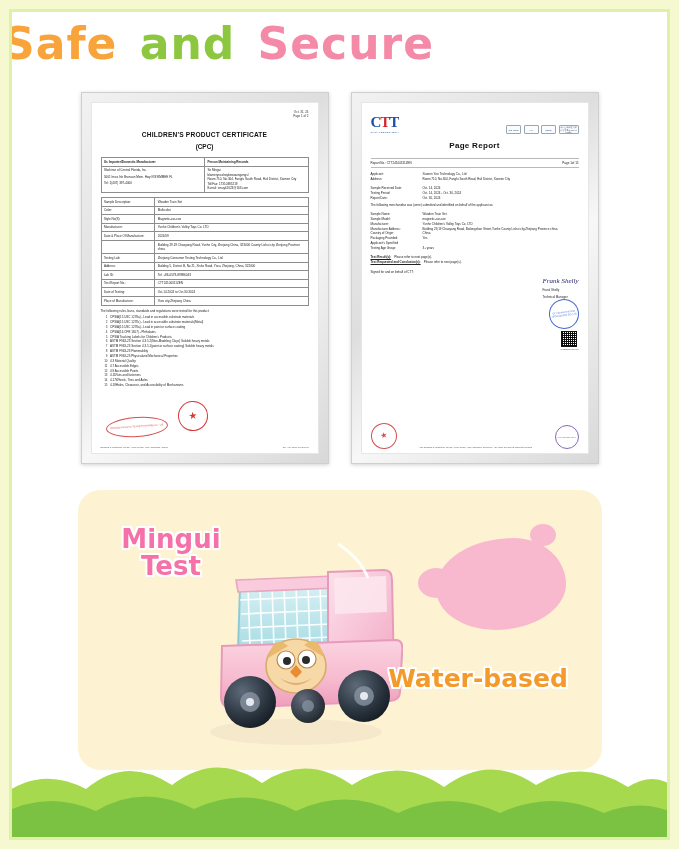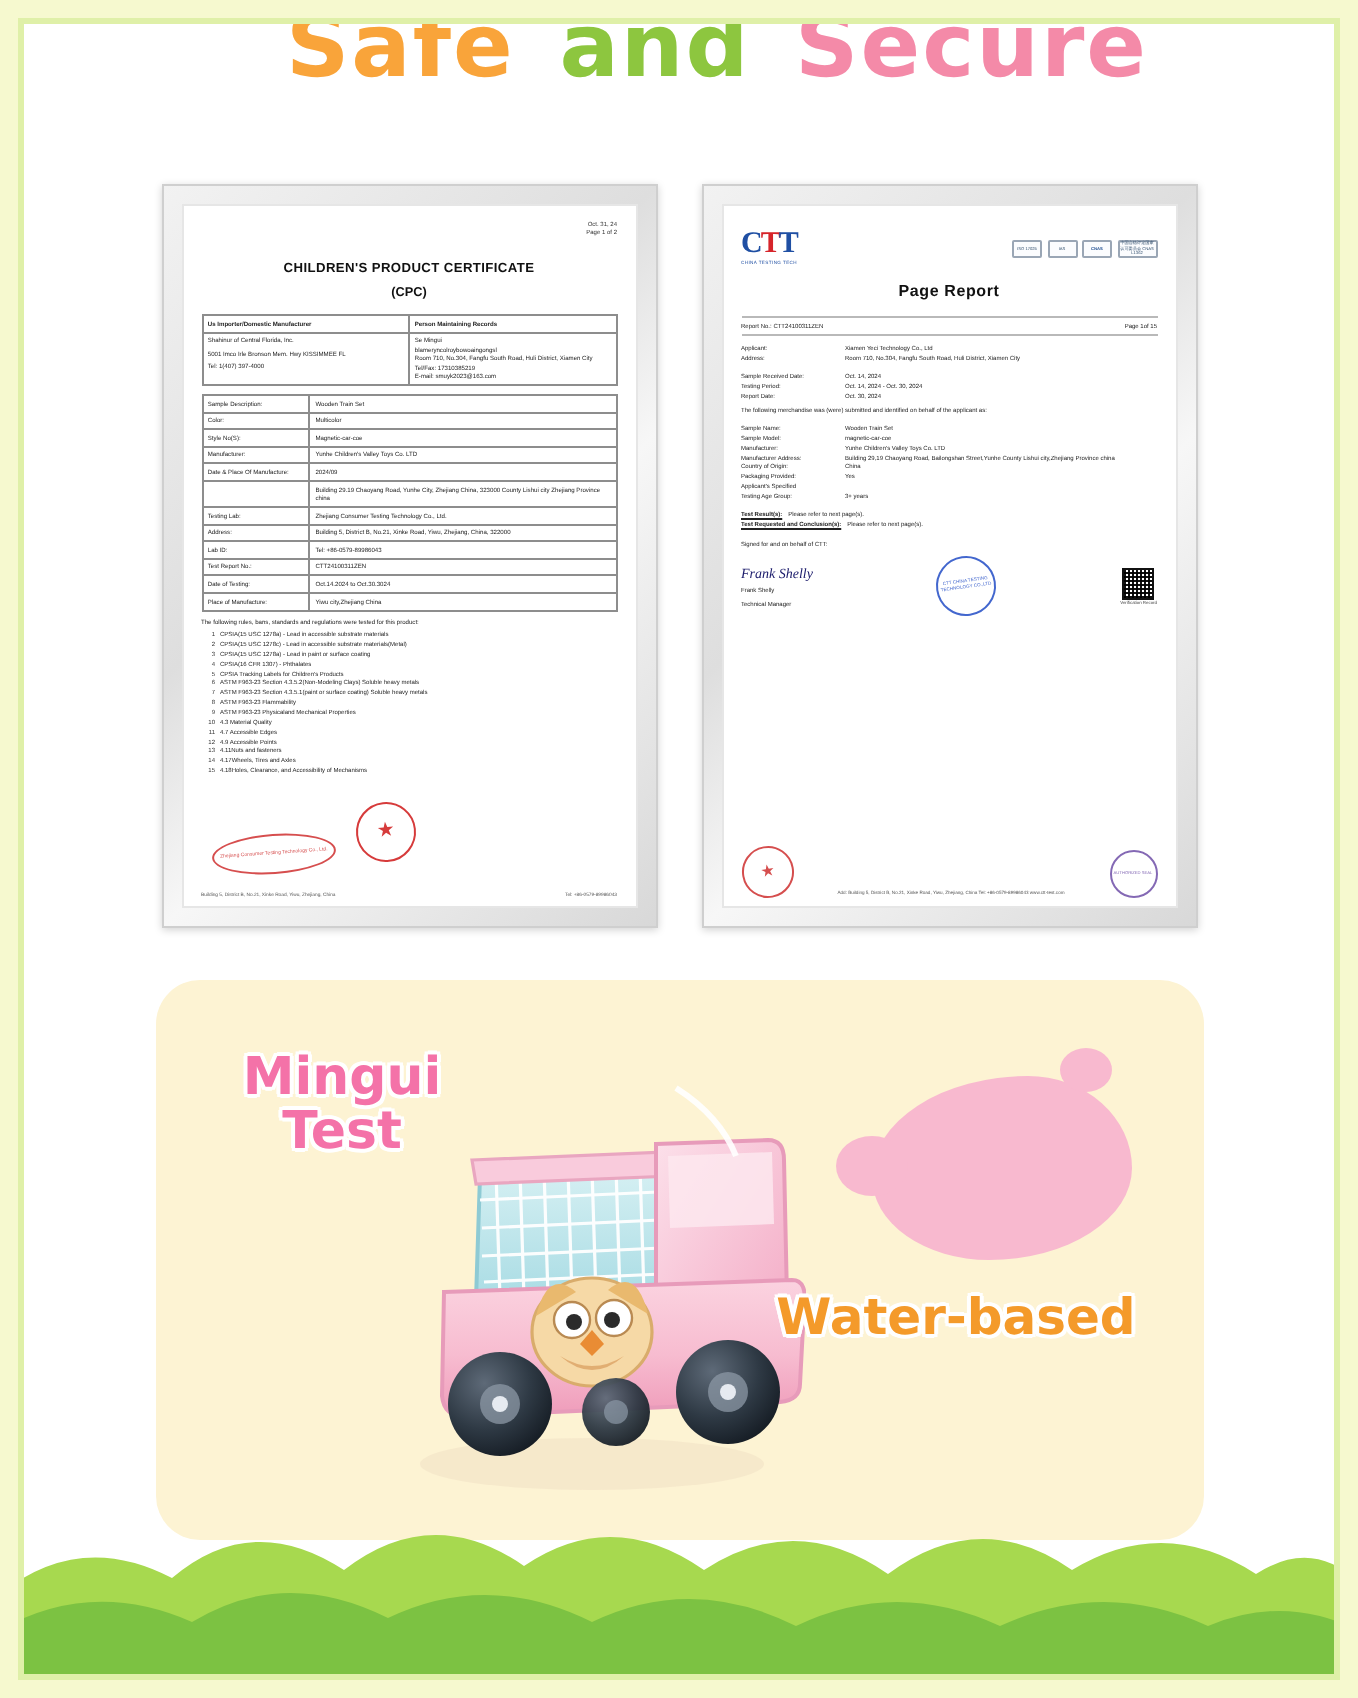--- a/index.html
+++ b/index.html
@@ -31,26 +31,25 @@
     position: absolute;
     inset: 9px;
     border: 3px solid #dff0a8;
     pointer-events: none;
     z-index: 40;
   }
 
   
   .title-wrap {
     position: absolute;
-    top: 2px;
+    top: 22px;
     left: 0;
     width: 100%;
-    text-align: center;
+    text-align: left;
     z-index: 20;
-    padding-left: 38px;
   }
   .title {
     font-family: "DejaVu Sans", sans-serif;
     font-size: 44px;
     font-weight: bold;
     letter-spacing: 1px;
     line-height: 1;
     display: inline-block;
     white-space: nowrap;
   }
@@ -178,21 +177,21 @@
     font-size: 2.4px;
     color: #555;
     display: flex;
     justify-content: space-between;
     line-height: 1.4;
   }
 
   
   .ctt-head {
     display: flex;
-    align-items: center;
+    align-items: flex-end;
     justify-content: space-between;
     margin-top: 5px;
   }
   .ctt-logo {
     font-family: "Liberation Serif", serif;
     font-weight: bold;
     font-size: 15px;
     color: #1f4fa3;
     letter-spacing: -1px;
     line-height: 1;
@@ -246,23 +245,24 @@
   .sect { margin-top: 4px; }
   .note { font-size: 3px; margin-top: 3px; color: #1c1c1c; }
   .underline { text-decoration: underline; }
   .signed {
     margin-top: 5px;
     font-size: 3px;
     color: #1c1c1c;
   }
   .sig-row {
     display: flex;
-    align-items: center;
+    align-items: flex-end;
     justify-content: space-between;
     margin-top: 4px;
+    flex-direction: column;
   }
   .sig-script {
     font-family: "Liberation Serif", serif;
     font-style: italic;
     font-size: 7px;
     color: #1b1b6b;
     line-height: 1;
   }
   .sig-name { font-size: 3px; margin-top: 2.5px; color: #222; }
   .ctt-stamp {
@@ -370,21 +370,21 @@
     line-height: 1.04;
     color: #f472a8;
     text-shadow:
       -1.6px -1.6px 0 #fff, 1.6px -1.6px 0 #fff,
       -1.6px 1.6px 0 #fff, 1.6px 1.6px 0 #fff,
       0 2px 0 #fff, 0 -2px 0 #fff, 2px 0 0 #fff, -2px 0 0 #fff;
     z-index: 6;
   }
   .label-water {
     position: absolute;
-    right: 14px; top: 156px;
+    right: 14px; top: 176px;
     width: 220px;
     text-align: center;
     font-family: "DejaVu Sans", sans-serif;
     font-weight: bold;
     font-size: 25px;
     line-height: 1.06;
     color: #f49a2a;
     text-shadow:
       -1.6px -1.6px 0 #fff, 1.6px -1.6px 0 #fff,
       -1.6px 1.6px 0 #fff, 1.6px 1.6px 0 #fff,

